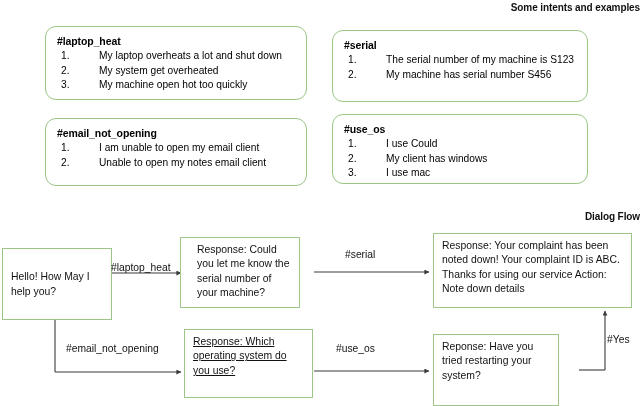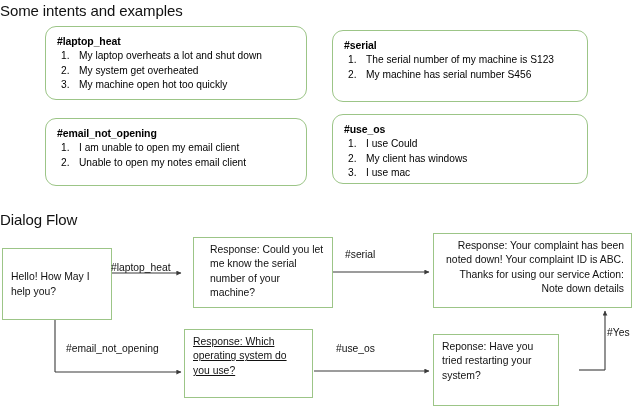--- a/index.html
+++ b/index.html
@@ -13,23 +13,23 @@
     position: relative;
     overflow: hidden;
     font-family: "Liberation Sans", sans-serif;
     color: #000000;
   }
 
   
   .section-title {
     position: absolute;
     width: 100%;
-    text-align: left;
-    font-weight: normal;
-    font-size: 15px;
+    text-align: right;
+    font-weight: bold;
+    font-size: 10px;
     letter-spacing: -0.1px;
     color: #111111;
   }
   #title-intents { top: 2px; }
   #title-dialog  { top: 211px; }
 
   
   .intent-card {
     position: absolute;
     box-sizing: border-box;
@@ -56,57 +56,57 @@
     display: flex;
     align-items: baseline;
   }
   .intent-num {
     width: 22px;
     flex: 0 0 22px;
     text-align: left;
     padding-left: 4px;
     box-sizing: border-box;
   }
-  .intent-text { flex: 1 1 auto; }
+  .intent-text { flex: 1 1 auto; margin-left: 20px; }
 
   #card-laptop-heat      { left: 45px;  top: 26px;  width: 262px; height: 74px; }
   #card-serial           { left: 332px; top: 30px;  width: 256px; height: 72px; }
   #card-email-not-open   { left: 45px;  top: 118px; width: 262px; height: 68px; }
   #card-use-os           { left: 332px; top: 114px; width: 256px; height: 70px; }
 
   
   .flow-box {
     position: absolute;
     box-sizing: border-box;
     border: 1.2px solid #9CC587;
     background: #ffffff;
     font-size: 10.4px;
     line-height: 14.4px;
     padding: 5px 7px 4px 8px;
     color: #111111;
   }
   #box-greeting   { left: 2px;   top: 236px; width: 110px; height: 72px; display: flex; align-items: center; margin-top: 12px; }
-  #box-serial-q   { left: 193px; top: 237px; width: 140px; height: 71px; padding-left: 16px; }
-  #box-complaint  { left: 433px; top: 233px; width: 199px; height: 75px; text-align: right; }
+  #box-serial-q   { left: 180px; top: 237px; width: 120px; height: 71px; padding-left: 16px; }
+  #box-complaint  { left: 433px; top: 233px; width: 199px; height: 75px; }
   #box-os-q       { left: 184px; top: 329px; width: 129px; height: 69px; text-decoration: underline; }
   #box-restart-q  { left: 433px; top: 334px; width: 126px; height: 72px; }
 
   
   .edge-label {
     position: absolute;
     font-size: 10.3px;
     line-height: 12px;
     white-space: nowrap;
     color: #111111;
   }
   #label-laptop-heat { left: 111px; top: 262px; }
   #label-serial      { left: 345px; top: 249px; }
   #label-email-open  { left: 66px;  top: 343px; }
   #label-use-os      { left: 336px; top: 343px; }
-  #label-yes         { left: 607px; top: 327px; }
+  #label-yes         { left: 607px; top: 334px; }
 
   
   #connectors {
     position: absolute;
     left: 0;
     top: 0;
     width: 640px;
     height: 406px;
     pointer-events: none;
   }

